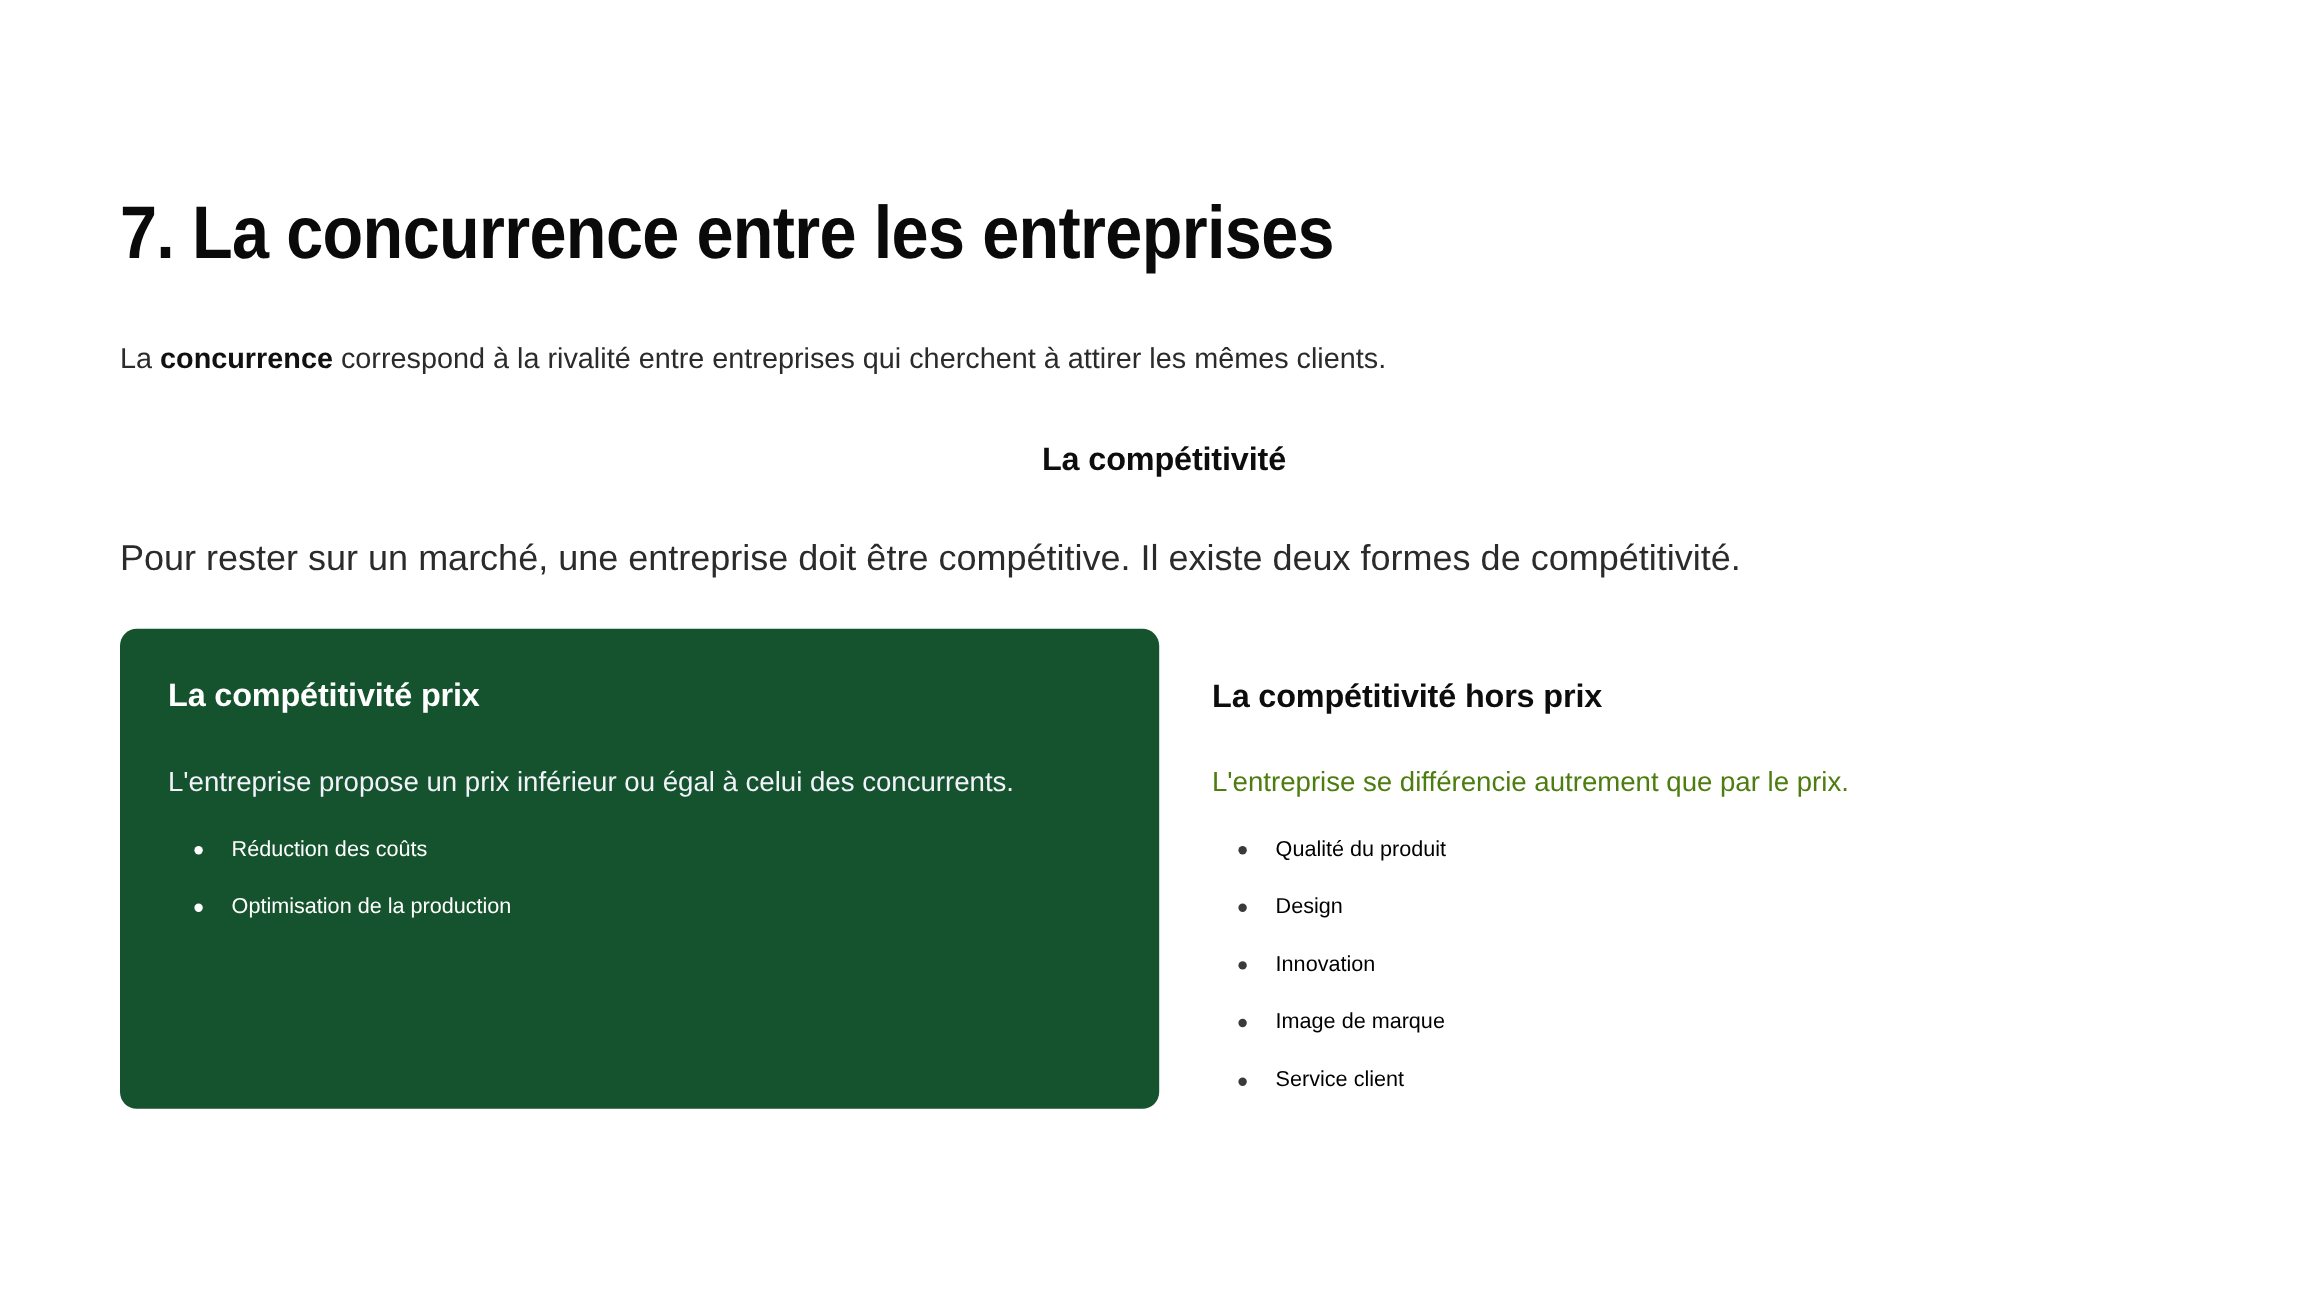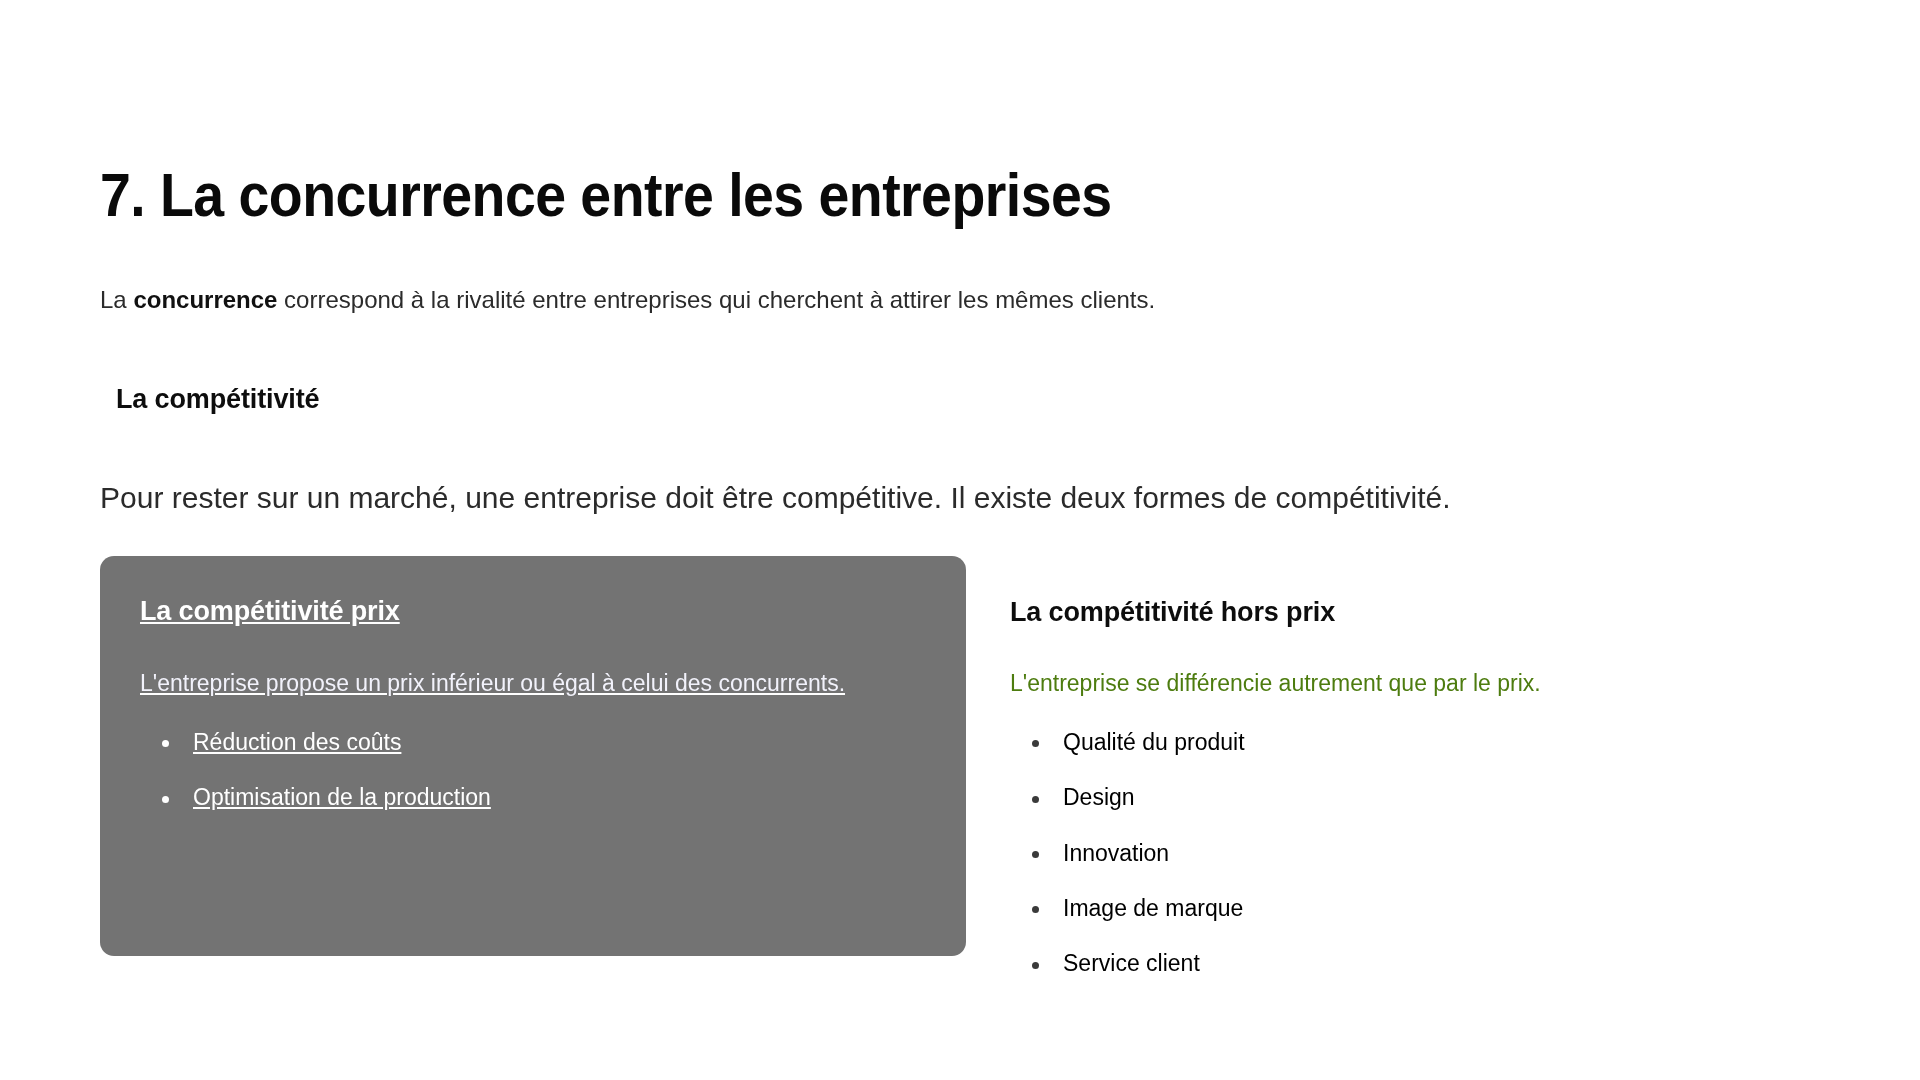--- a/index.html
+++ b/index.html
@@ -57,27 +57,28 @@
     color: #2b2b2b;
     font-weight: 400;
   }
   .intro-para .strong {
     font-weight: 700;
     color: #111111;
   }
 
   
   .section-heading {
-    margin: 16px;
+    margin: 0;
     padding-top: 48px;
     font-size: 27px;
     line-height: 1.3;
     font-weight: 700;
     color: #0d0d0d;
     letter-spacing: -0.005em;
+    text-align: center;
   }
 
   .section-para {
     margin: 0;
     padding-top: 41px;
     font-size: 30px;
     line-height: 1.5;
     color: #2b2b2b;
   }
 
@@ -89,26 +90,25 @@
     gap: 44px;
   }
 
   .col {
     width: 866px;
     flex: 0 0 866px;
   }
 
   
   .card {
-    background: #737373;
+    background: #14532d;
     border-radius: 14px;
     padding: 38px 40px 46px 40px;
     min-height: 400px;
     color: #ffffff;
-    text-decoration: underline;
   }
 
   .card .card-title {
     margin: 0;
     font-size: 27px;
     line-height: 1.3;
     font-weight: 700;
     color: #ffffff;
     letter-spacing: -0.005em;
   }
@@ -147,21 +147,21 @@
   
   .bullets {
     list-style: none;
     margin: 0;
     padding: 26px 0 0 0;
   }
 
   .bullets li {
     position: relative;
     padding-left: 53px;
-    font-size: 23px;
+    font-size: 18px;
     line-height: 1.45;
     margin-top: 22px;
   }
 
   .bullets li:first-child {
     margin-top: 0;
   }
 
   .bullets li .dot {
     position: absolute;

